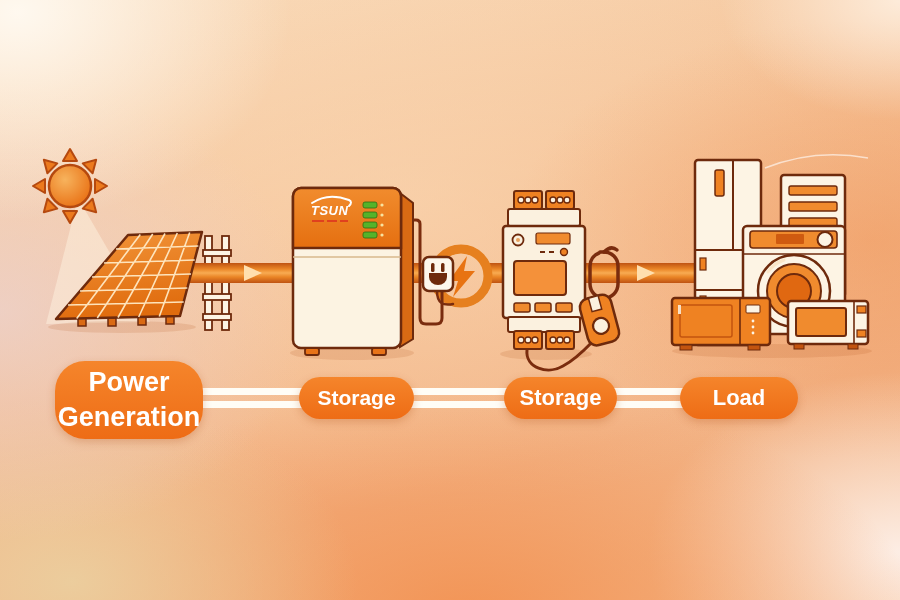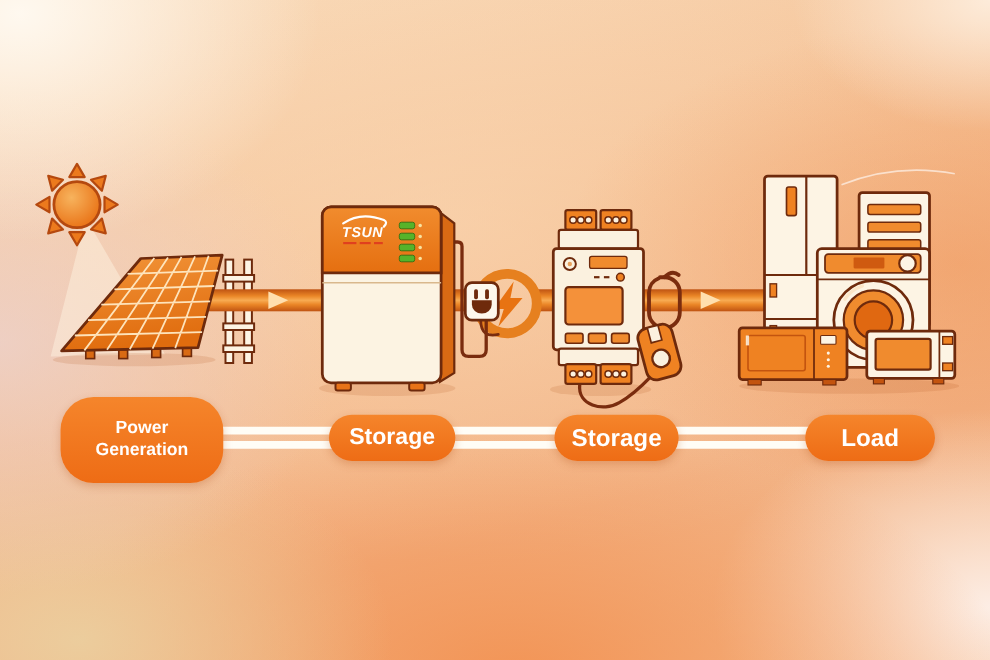--- a/index.html
+++ b/index.html
@@ -19,24 +19,24 @@
       linear-gradient(165deg,#f9ddbd 0%,#f5c094 40%,#f2b183 72%,#f5bd90 100%);
   }
   svg.scene{position:absolute;left:0;top:0;}
   .pill{
     position:absolute;display:flex;align-items:center;justify-content:center;
     text-align:center;color:#fff;font-weight:700;
     background:linear-gradient(180deg,#f5852b,#ee6c15);
     box-shadow:0 3px 8px rgba(176,77,18,.28);
     z-index:3;
   }
-  .pill-pg{left:55px;top:361px;width:148px;height:78px;font-size:16px;line-height:1.28;border-radius:30px;padding:0 6px;box-sizing:border-box;}
+  .pill-pg{left:55px;top:361px;width:148px;height:78px;font-size:27px;line-height:1.28;border-radius:30px;padding:0 6px;box-sizing:border-box;}
   .pill-storage{left:299px;top:377px;width:115px;height:42px;font-size:21px;border-radius:21px;}
   .pill-dispatch{left:504px;top:377px;width:113px;height:42px;font-size:22px;border-radius:21px;}
-  .pill-load{left:732px;top:377px;width:118px;height:42px;font-size:22px;border-radius:21px;}
+  .pill-load{left:680px;top:377px;width:118px;height:42px;font-size:22px;border-radius:21px;}
   .connector{position:absolute;left:128px;width:644px;height:7px;background:#fffdf6;border-radius:4px;z-index:2;}
   .connector-top{top:388px;}
   .connector-bottom{top:401px;}
 </style>
 </head>
 <body>
 
 <div class="canvas">
 
   <svg class="scene" width="900" height="600" viewBox="0 0 900 600">

